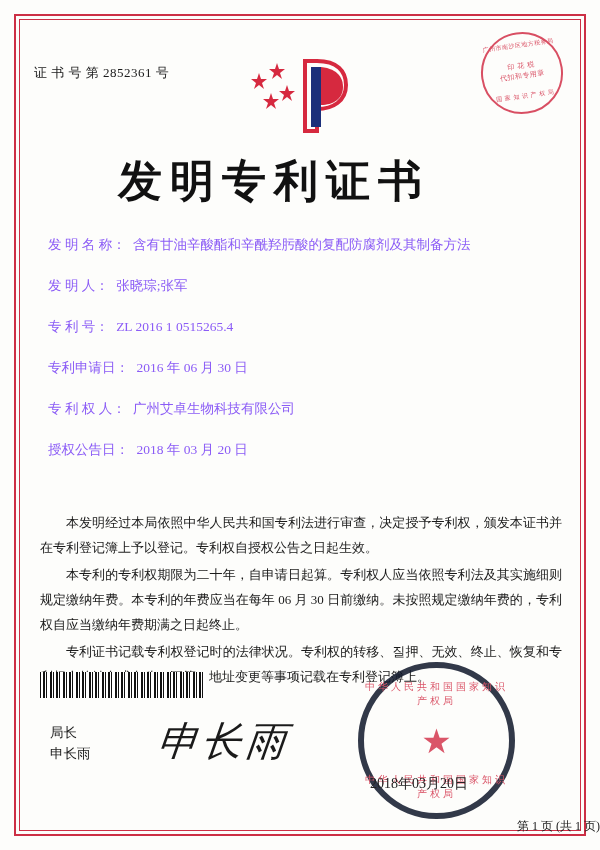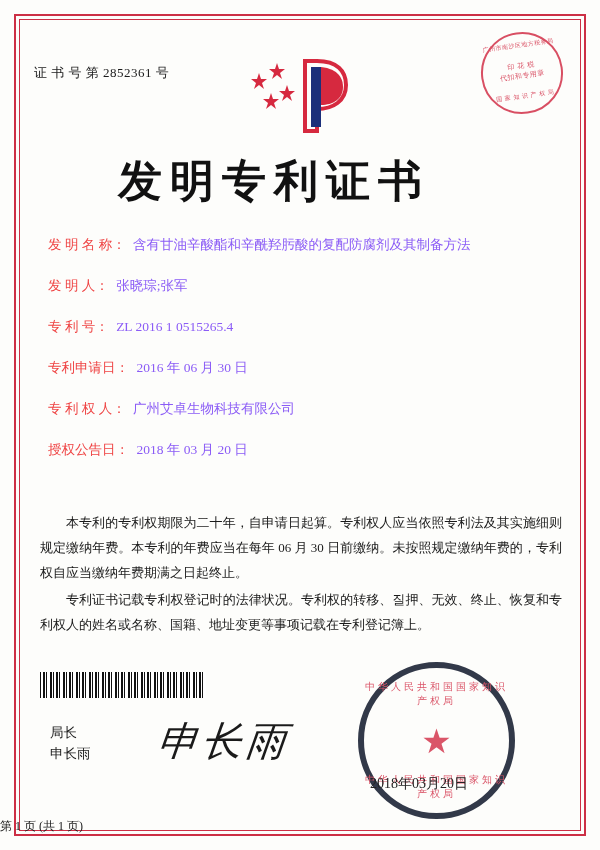--- a/index.html
+++ b/index.html
@@ -107,21 +107,21 @@
     width: 510px;
   }
   .field-row {
     position: relative;
     height: 41px;
     font-size: 13.5px;
     white-space: nowrap;
   }
   .field-label {
     display: inline-block;
-    color: #ef4444;
+    color: #8b5cf6;
     text-align: center;
   }
   .field-value {
     display: inline-block;
     margin-left: 4px;
     color: #8b5cf6;
   }
 
   
   .paras {
@@ -200,21 +200,21 @@
     left: 370px; top: 775px;
     font-size: 14px;
     color: #222;
   }
 
   
   .footer {
     position: absolute;
     left: 0; top: 818px;
     width: 600px;
-    text-align: left;
+    text-align: right;
     font-size: 12px;
   }
 </style>
 </head>
 <body>
 
 <div class="page">
 
   <div class="border-outer"></div>
   <div class="border-inner"></div>
@@ -271,20 +271,21 @@
       <span class="field-label">专 利 权 人：</span>
       <span class="field-value">广州艾卓生物科技有限公司</span>
     </div>
     <div class="field-row">
       <span class="field-label">授权公告日：</span>
       <span class="field-value">2018 年 03 月 20 日</span>
     </div>
   </div>
 
   <div class="paras">
+    <div class="para">本发明经过本局依照中华人民共和国专利法进行审查，决定授予专利权，颁发本证书并在专利登记簿上予以登记。专利权自授权公告之日起生效。</div>
     <div class="para">本专利的专利权期限为二十年，自申请日起算。专利权人应当依照专利法及其实施细则规定缴纳年费。本专利的年费应当在每年 06 月 30 日前缴纳。未按照规定缴纳年费的，专利权自应当缴纳年费期满之日起终止。</div>
     <div class="para">专利证书记载专利权登记时的法律状况。专利权的转移、질押、无效、终止、恢复和专利权人的姓名或名称、国籍、地址变更等事项记载在专利登记簿上。</div>
   </div>
 
   <div class="barcode"></div>
 
   <div class="director">
     <div>局长</div>
     <div>申长雨</div>
   </div>

